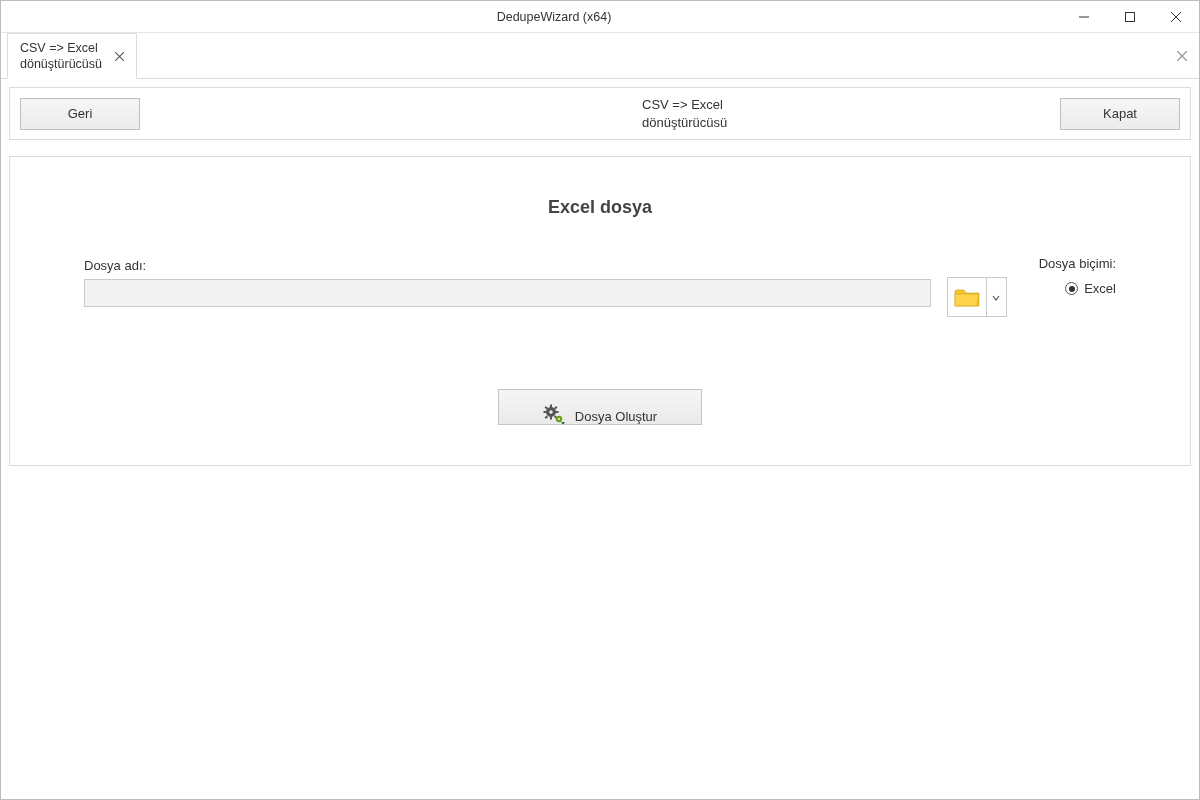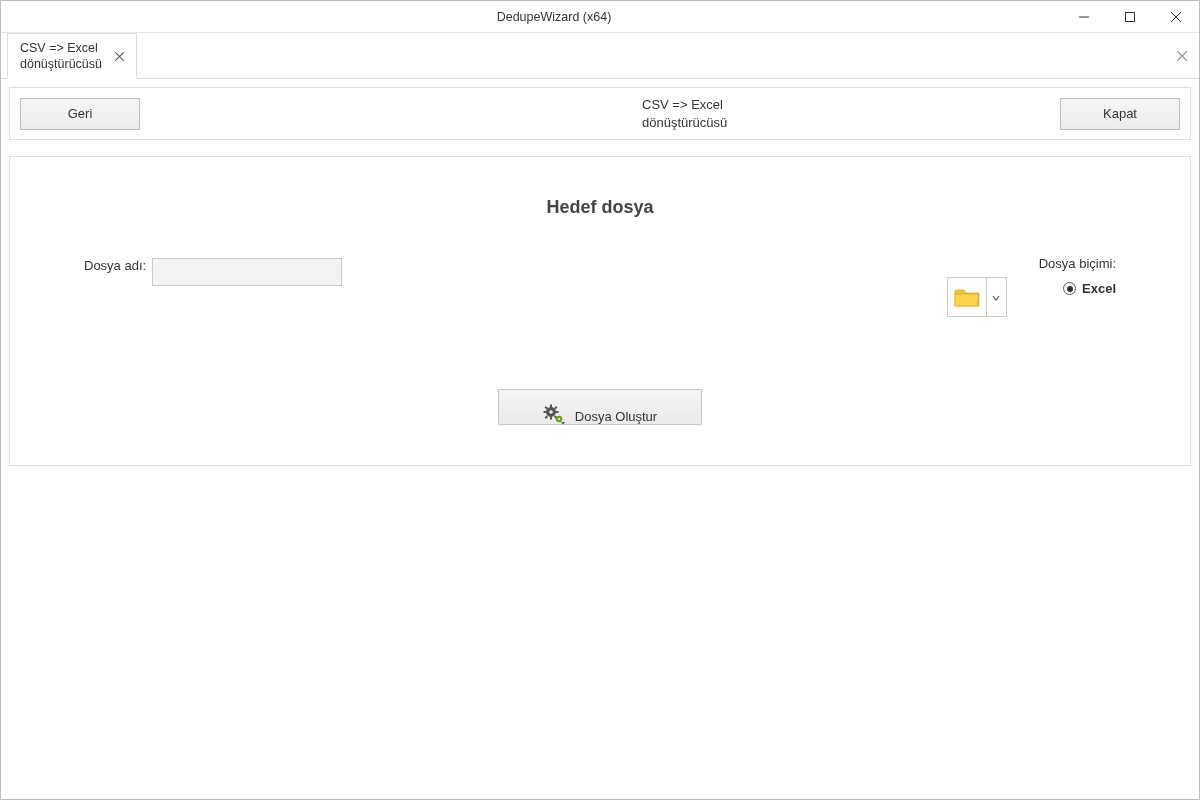--- a/index.html
+++ b/index.html
@@ -44,36 +44,36 @@
       display:flex; align-items:center; justify-content:center; cursor:pointer;
       font-size: 13px; color:#333;
     }
     .actionbar .center-label { flex:1; text-align:left; padding-left: 490px; font-size:13px; color:#333; line-height:1.35; }
     .actionbar .center-label span { display:block; }
 
     
     .panel { border: 1px solid #dcdcdc; background:#fff; padding: 22px 22px 40px 22px; min-height: 310px; }
     .panel-title { text-align:center; font-size: 18px; color:#444; font-weight:600; margin: 18px 0 40px 0; }
     .formrow { display:flex; align-items:flex-start; gap: 16px; padding: 0 52px; }
-    .field { flex:1; display:flex; flex-direction:row; gap:6px; }
+    .field { flex:1; display:flex; flex-direction:column; gap:6px; }
     .field-label { font-size:13px; color:#333; }
     .textinput {
       height: 28px; border:1px solid #c9c9c9; background:#f3f3f3;
       padding: 0 6px; font-size:13px; color:#333;
     }
     .browse-group { display:flex; align-items:flex-end; gap:0; margin-top: 19px; }
     .browse-btn {
       width: 40px; height: 40px; border:1px solid #c9c9c9; background:#fff;
       display:flex; align-items:center; justify-content:center; cursor:pointer;
     }
     .browse-btn.caret { width: 20px; border-left:none; }
     .folder-icon { width: 26px; height: 22px; }
     .caret-icon svg { width: 8px; height:8px; }
     .format-col { display:flex; flex-direction:column; gap:6px; margin-top: -2px; margin-left: 16px; align-items: flex-end; }
-    .radio-row { display:flex; align-items:center; gap:6px; margin-top:4px;font-weight:bold; }
+    .radio-row { display:flex; align-items:center; gap:6px; margin-top:4px; }
     .radio-dot { width:13px; height:13px; border-radius:50%; border:1px solid #555; display:inline-flex; align-items:center; justify-content:center; }
     .radio-dot::after { content:''; width:6px; height:6px; border-radius:50%; background:#333; }
 
     .create-row { display:flex; justify-content:center; margin-top: 72px; }
     .create-btn {
       border:1px solid #c4c4c4; background: linear-gradient(#f5f5f5,#eaeaea);
       height: 36px; min-width: 204px; display:flex; align-items:flex-end; justify-content:center;
       gap: 10px; cursor:pointer; font-size:13px; color:#333;
     }
     .gears { position:relative; width:22px; height:20px; }
@@ -133,21 +133,21 @@
       <div class="center-label">
         <span>CSV =&gt; Excel</span>
         <span>dönüştürücüsü</span>
       </div>
       <div class="btn">
         <span>Kapat</span>
       </div>
     </div>
 
     <div class="panel">
-      <div class="panel-title">Hedef dosya</div>
+      <div class="panel-title">Excel dosya</div>
 
       <div class="formrow">
         <div class="field">
           <label class="field-label">Dosya adı:</label>
           <input class="textinput" type="text" value="" style="">
         </div>
 
         <div class="browse-group">
           <div class="browse-btn">
             <svg class="folder-icon" viewBox="0 0 26 22">

